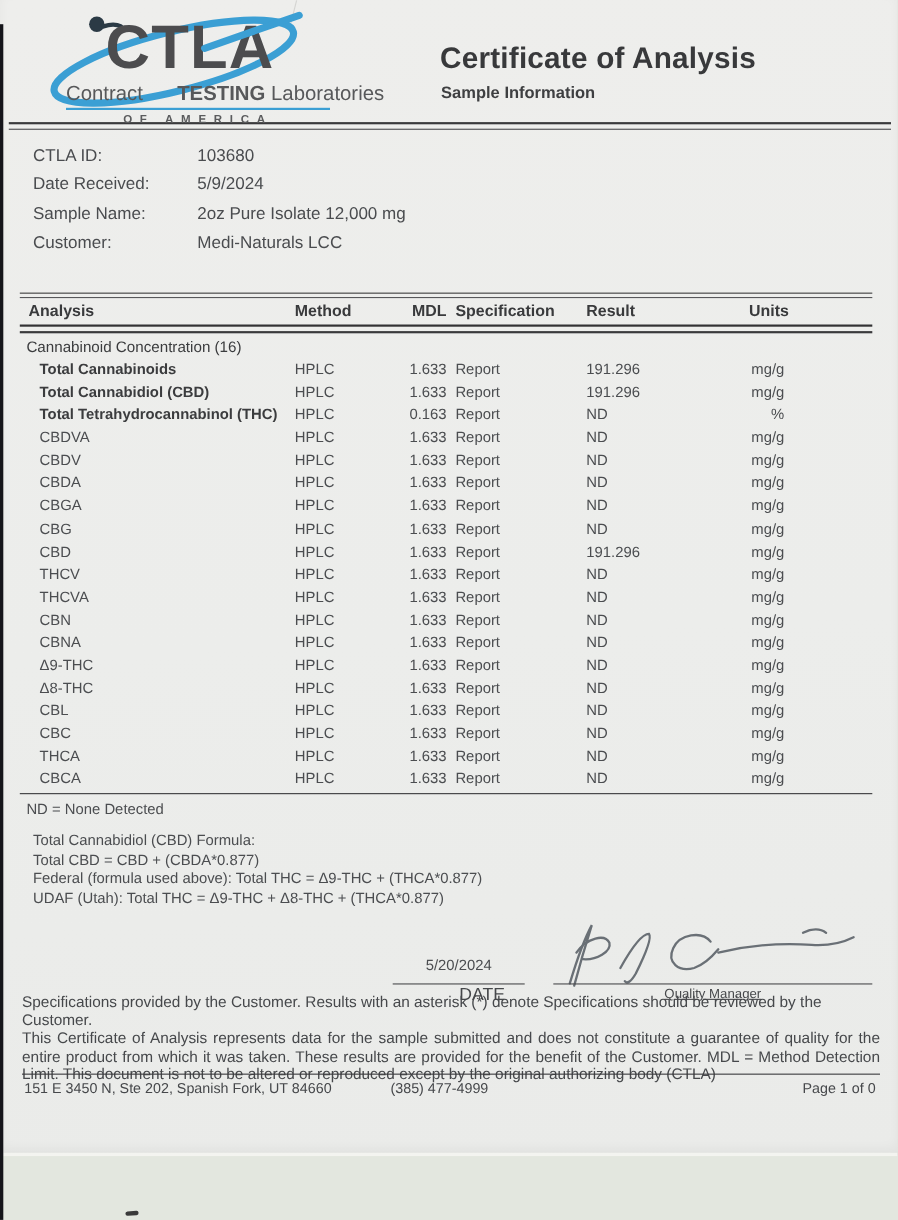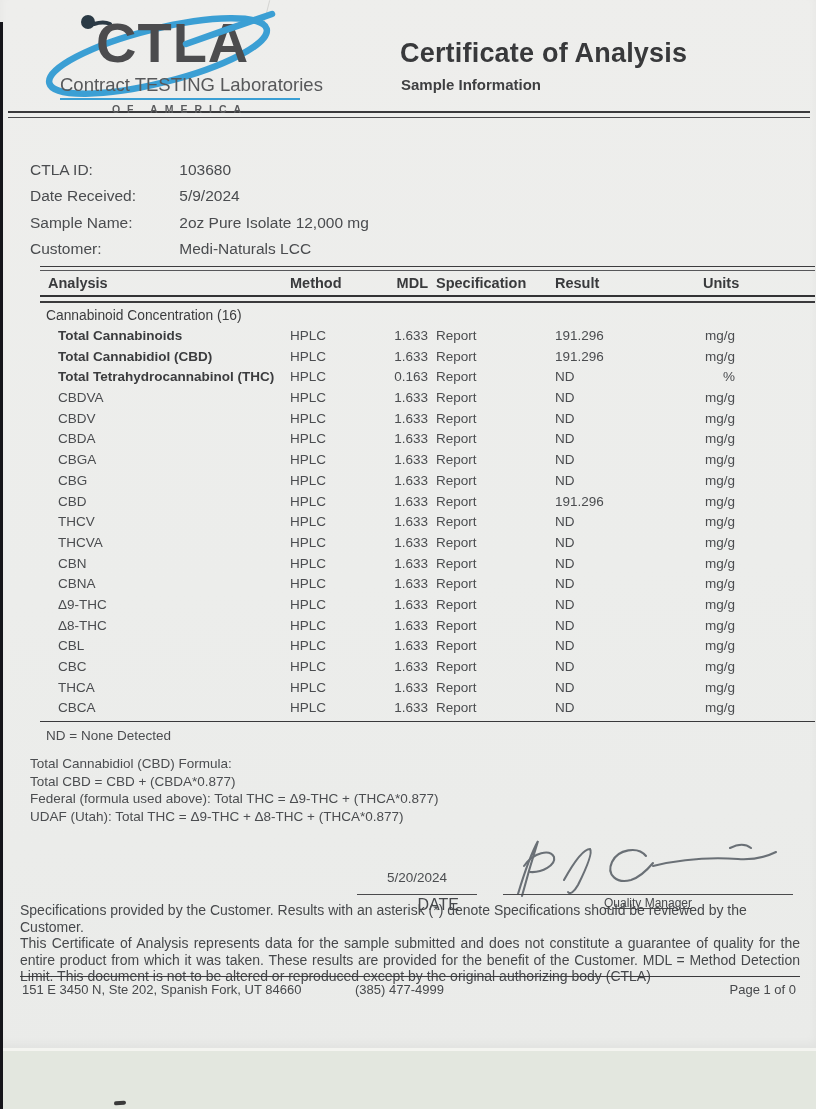--- a/index.html
+++ b/index.html
@@ -23,39 +23,39 @@
   .logo-swoosh{position:absolute;left:0;top:0;z-index:1;}
   .logo-acronym{
     position:absolute;left:60px;top:2px;z-index:2;
     font-size:56px;font-weight:bold;letter-spacing:1px;color:#4c4c4e;
   }
   .logo-swoosh-front{position:absolute;left:0;top:0;z-index:3;}
   .logo-tagline{
     position:absolute;left:24px;top:66px;width:242px;z-index:4;text-align:center;
     font-size:18.5px;color:#57585a;white-space:nowrap;
   }
-  .logo-tagline b{font-weight:normal;}
+  .logo-tagline b{font-weight:bold;margin-left:26px;}
   .logo-underline{position:absolute;left:24px;top:90px;width:240px;height:2px;background:var(--logo-blue,#3b9fd4);z-index:4;}
   .logo-subline{
     position:absolute;left:24px;top:95px;width:240px;z-index:4;text-align:center;
     font-size:10.5px;font-weight:bold;letter-spacing:7px;color:#5a5b5d;white-space:nowrap;
   }
   .doc-title{position:absolute;left:400px;top:38px;font-size:27px;font-weight:bold;color:#38393b;letter-spacing:.2px;}
   .doc-subtitle{position:absolute;left:401px;top:76px;font-size:15px;font-weight:bold;color:#3e3f41;}
   .hr-header{position:absolute;left:8px;top:111px;width:802px;height:4px;
     border-top:2px solid #3a3a3c;border-bottom:1px solid #4a4a4c;}
 
   
   .sample-info{position:absolute;left:30px;top:129px;font-size:15.5px;color:#4a4c4f;}
   .info-row{height:26.4px;line-height:26.4px;white-space:nowrap;}
   .info-label{display:inline-block;width:145px;}
-  .info-value{display:inline-block;margin-top:28px;}
-
-  
-  .results{position:absolute;left:40px;top:266px;width:775px;}
+  .info-value{display:inline-block;}
+
+  
+  .results{position:absolute;left:18px;top:266px;width:775px;}
   .rule-thin-double{height:3px;border-top:1px solid #3c3c3e;border-bottom:1px solid #57575a;}
   .rule-thick-double{height:4px;border-top:2px solid #323234;border-bottom:2px solid #3a3a3c;}
   .tbl-row{display:grid;grid-template-columns:250px 93px 45px 127px 148px 112px;align-items:baseline;}
   .tbl-head{height:24px;line-height:24px;font-size:14.5px;font-weight:bold;color:#393a3c;}
   .col-analysis{padding-left:8px;}
   .col-mdl{text-align:right;}
   .col-spec{padding-left:8px;}
   .col-units{text-align:right;padding-right:80px;}
   .section-title{height:21px;line-height:21px;font-size:13.8px;font-weight:normal;color:#3b3c3e;padding-left:6px;margin-top:2px;}
   .data-row{height:20.7px;line-height:20.7px;font-size:13.5px;color:#4b4d50;}

